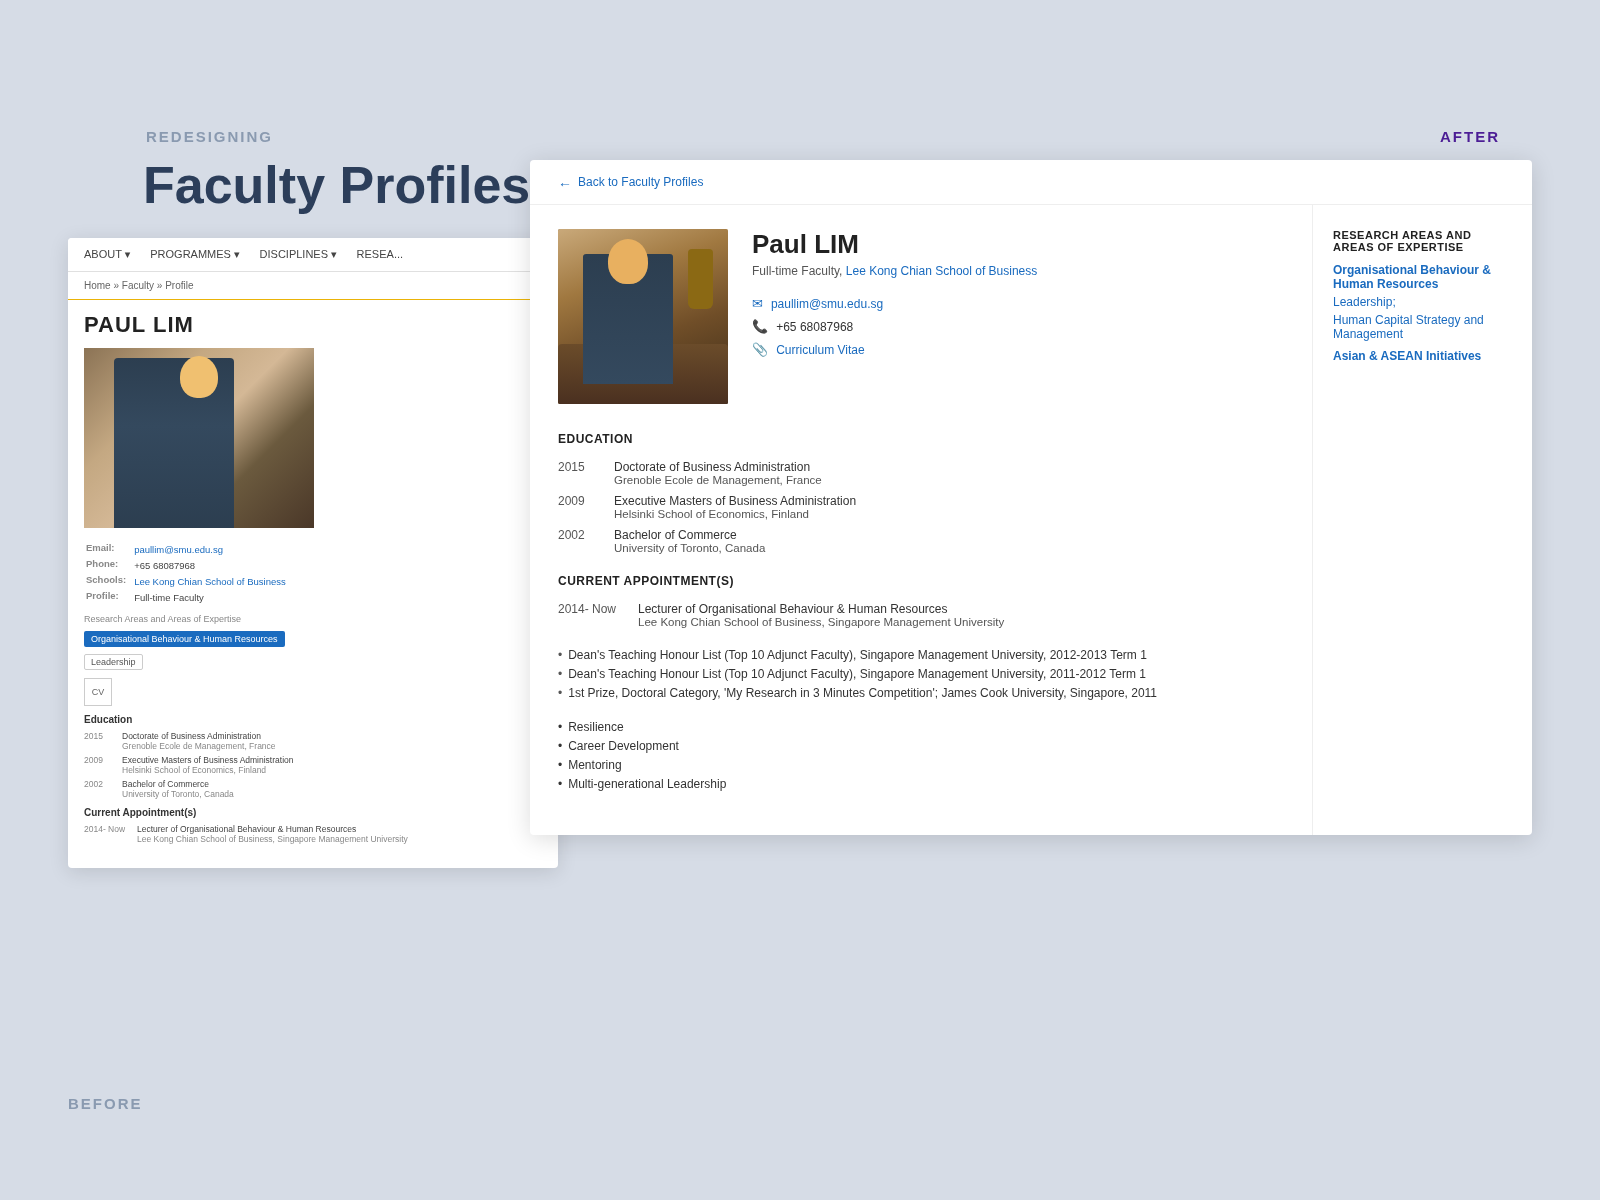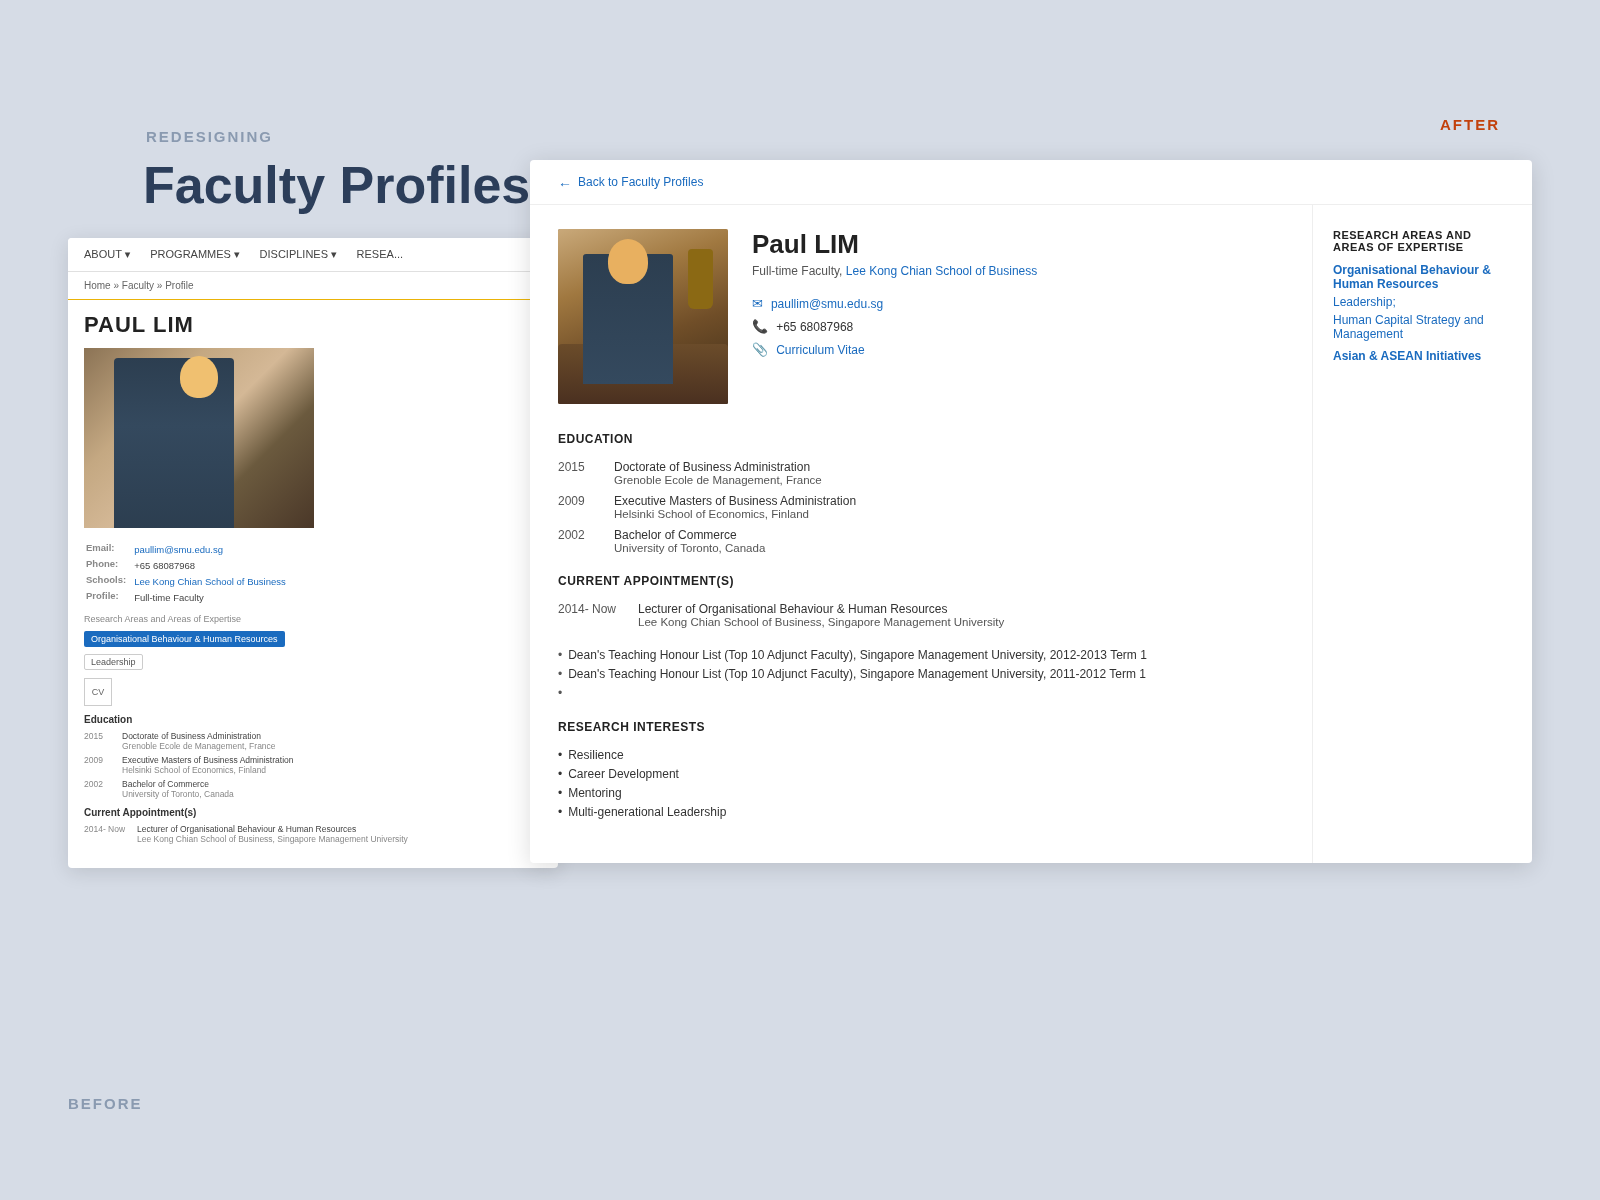--- a/index.html
+++ b/index.html
@@ -26,26 +26,26 @@
     .label-faculty-profiles {
       position: absolute;
       top: 155px;
       left: 143px;
       font-size: 52px;
       font-weight: 700;
       color: #2c3e5a;
     }
     .label-after {
       position: absolute;
-      top: 116px;
+      top: 128px;
       right: 100px;
       font-size: 15px;
       font-weight: 700;
       letter-spacing: 2px;
-      color: #c2410c;
+      color: #4c1d95;
       text-transform: uppercase;
     }
     .label-before {
       position: absolute;
       bottom: 88px;
       left: 68px;
       font-size: 15px;
       font-weight: 700;
       letter-spacing: 2px;
       color: #8a9ab0;
@@ -495,25 +495,25 @@
         <div class="after-award-item">
           <span class="after-award-bullet">•</span>
           <span>Dean's Teaching Honour List (Top 10 Adjunct Faculty), Singapore Management University, 2012-2013 Term 1</span>
         </div>
         <div class="after-award-item">
           <span class="after-award-bullet">•</span>
           <span>Dean's Teaching Honour List (Top 10 Adjunct Faculty), Singapore Management University, 2011-2012 Term 1</span>
         </div>
         <div class="after-award-item">
           <span class="after-award-bullet">•</span>
+          <span>1st Prize, Doctoral Category, 'My Research in 3 Minutes Competition'; James Cook University, Singapore, 2011</span>
         </div>
       </div>
 
       <div class="after-section">
-        <div class="after-section-title">RESEARCH INTERESTS</div>
         <div class="after-interest-item">
           <span>•</span>
           <span>Resilience</span>
         </div>
         <div class="after-interest-item">
           <span>•</span>
           <span>Career Development</span>
         </div>
         <div class="after-interest-item">
           <span>•</span>

